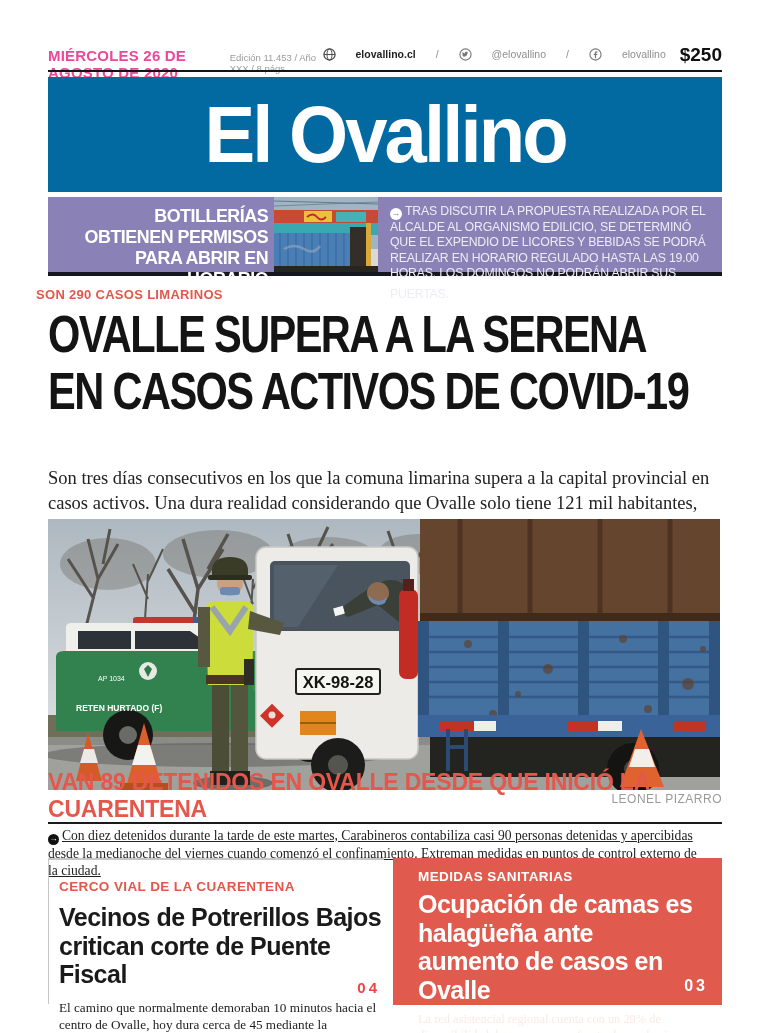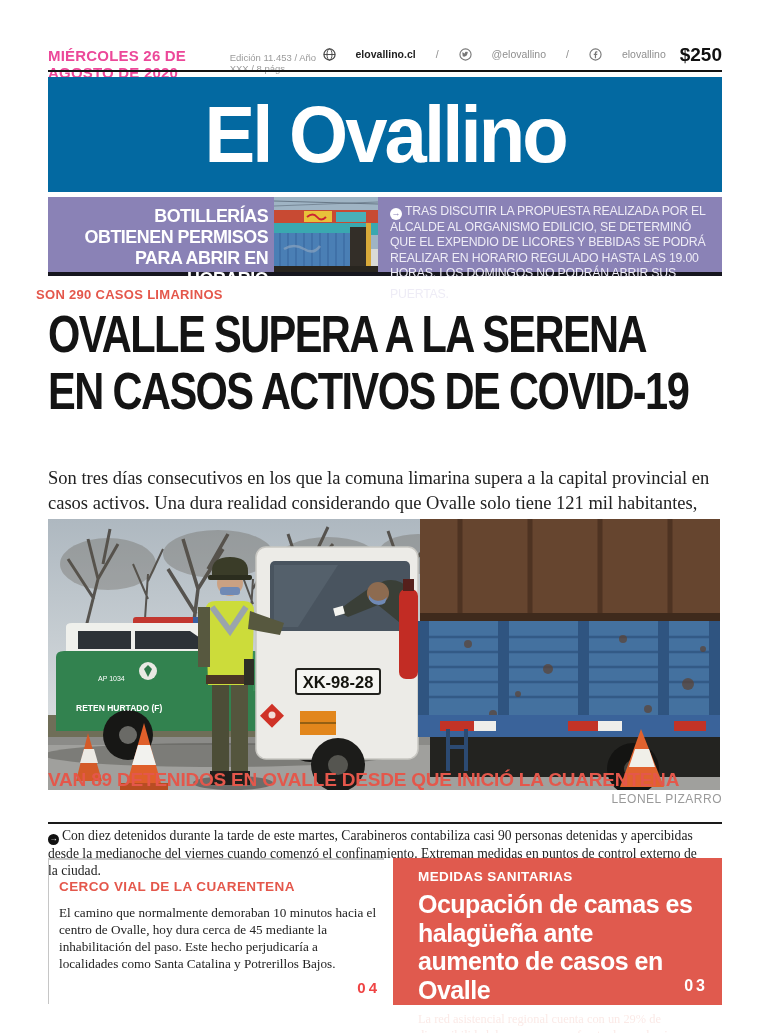--- a/index.html
+++ b/index.html
@@ -37,24 +37,24 @@
   .headline1 .hl{font-size:52px;font-weight:bold;letter-spacing:-2px;line-height:57px;white-space:nowrap;
                  transform:scaleX(0.8);transform-origin:left center;}
   .deck{position:absolute;left:48px;right:46px;top:429px;font-family:"Liberation Serif",serif;
         font-size:18.5px;line-height:1.33;color:#222;margin-top:37px;}
   .deck .pagenum{position:absolute;right:2px;bottom:-1px;}
   .pagenum{font-family:"Liberation Sans",sans-serif;font-size:17px;font-weight:bold;color:#ef4444;letter-spacing:3px;}
   
   .photo{position:absolute;left:48px;top:519px;width:672px;height:271px;overflow:hidden;background:#aab3ba;}
   .credit{position:absolute;right:46px;top:792px;font-size:12px;color:#9a9a9a;letter-spacing:0.5px;}
   
-  .headline2{position:absolute;left:48px;top:769px;color:#e4574b;font-size:19px;font-weight:bold;letter-spacing:-0.2px;}
+  .headline2{position:absolute;left:48px;top:769px;color:#e4574b;font-size:23px;font-weight:bold;letter-spacing:-0.2px;}
   .rule2{position:absolute;left:48px;right:46px;top:822px;height:1.5px;background:#1a1a1a;}
   .body2{position:absolute;left:48px;right:62px;top:827px;font-family:"Liberation Serif",serif;
-         font-size:13.6px;line-height:1.3;color:#222;padding-right:4px;}
+         font-size:13.6px;line-height:1.3;color:#222;padding-right:4px;text-decoration:underline;}
   .body2 .pagenum{position:absolute;right:0;bottom:-3px;}
   .arrow-badge-dark{display:inline-flex;width:11px;height:11px;border-radius:50%;background:#111;color:#fff;
                align-items:center;justify-content:center;font-size:8px;font-weight:bold;vertical-align:-1px;margin-right:3px;}
   
   .bottom{position:absolute;left:48px;right:46px;top:858px;display:flex;gap:9px;}
   .left-col{width:336px;flex:none;border-top:2px solid #c6c6c6;border-left:1px solid #c6c6c6;
             padding:19px 0 0 10px;position:relative;height:146px;box-sizing:border-box;}
   .kicker-sm{color:#e4574b;font-size:13.5px;font-weight:bold;letter-spacing:0.4px;}
   .headline3{font-size:25px;font-weight:bold;color:#1a1a1a;line-height:1.14;letter-spacing:-0.5px;margin-top:9px;}
   .body3{font-family:"Liberation Serif",serif;font-size:13.2px;line-height:1.3;color:#222;margin-top:10px;padding-right:6px;}
@@ -302,20 +302,21 @@
   <div class="headline2">VAN 89 DETENIDOS EN OVALLE DESDE QUE INICIÓ LA CUARENTENA</div>
   <div class="rule2"></div>
   <div class="body2">
     <span class="arrow-badge-dark" title="➔">→</span><span>Con diez detenidos durante la tarde de este martes, Carabineros contabiliza casi 90 personas detenidas y apercibidas desde la medianoche del viernes cuando comenzó el confinamiento. Extreman medidas en puntos de control externo de la ciudad.</span>
     <span class="pagenum">06</span>
   </div>
 
   <div class="bottom">
     <div class="left-col">
       <div class="kicker-sm">CERCO VIAL DE LA CUARENTENA</div>
+      <div class="headline3">Vecinos de Potrerillos Bajos critican corte de Puente Fiscal</div>
       <div class="body3">El camino que normalmente demoraban 10 minutos hacia el centro de Ovalle, hoy dura cerca de 45 mediante la inhabilitación del paso. Este hecho perjudicaría a localidades como Santa Catalina y Potrerillos Bajos.</div>
       <span class="pagenum">04</span>
     </div>
     <div class="right-col">
       <div class="kicker-w">MEDIDAS SANITARIAS</div>
       <div class="headline4">Ocupación de camas es halagüeña ante aumento de casos en Ovalle</div>
       <div class="body4">La red asistencial regional cuenta con un 29% de disponibilidad de camas para enfrentar la pandemia, en un momento crítico sobre todo en comunas como Ovalle y Coquimbo. Los dos hospitales limarinos mantienen a 38 pacientes por Coronavirus.</div>
       <span class="pagenum">03</span>
     </div>
   </div>

